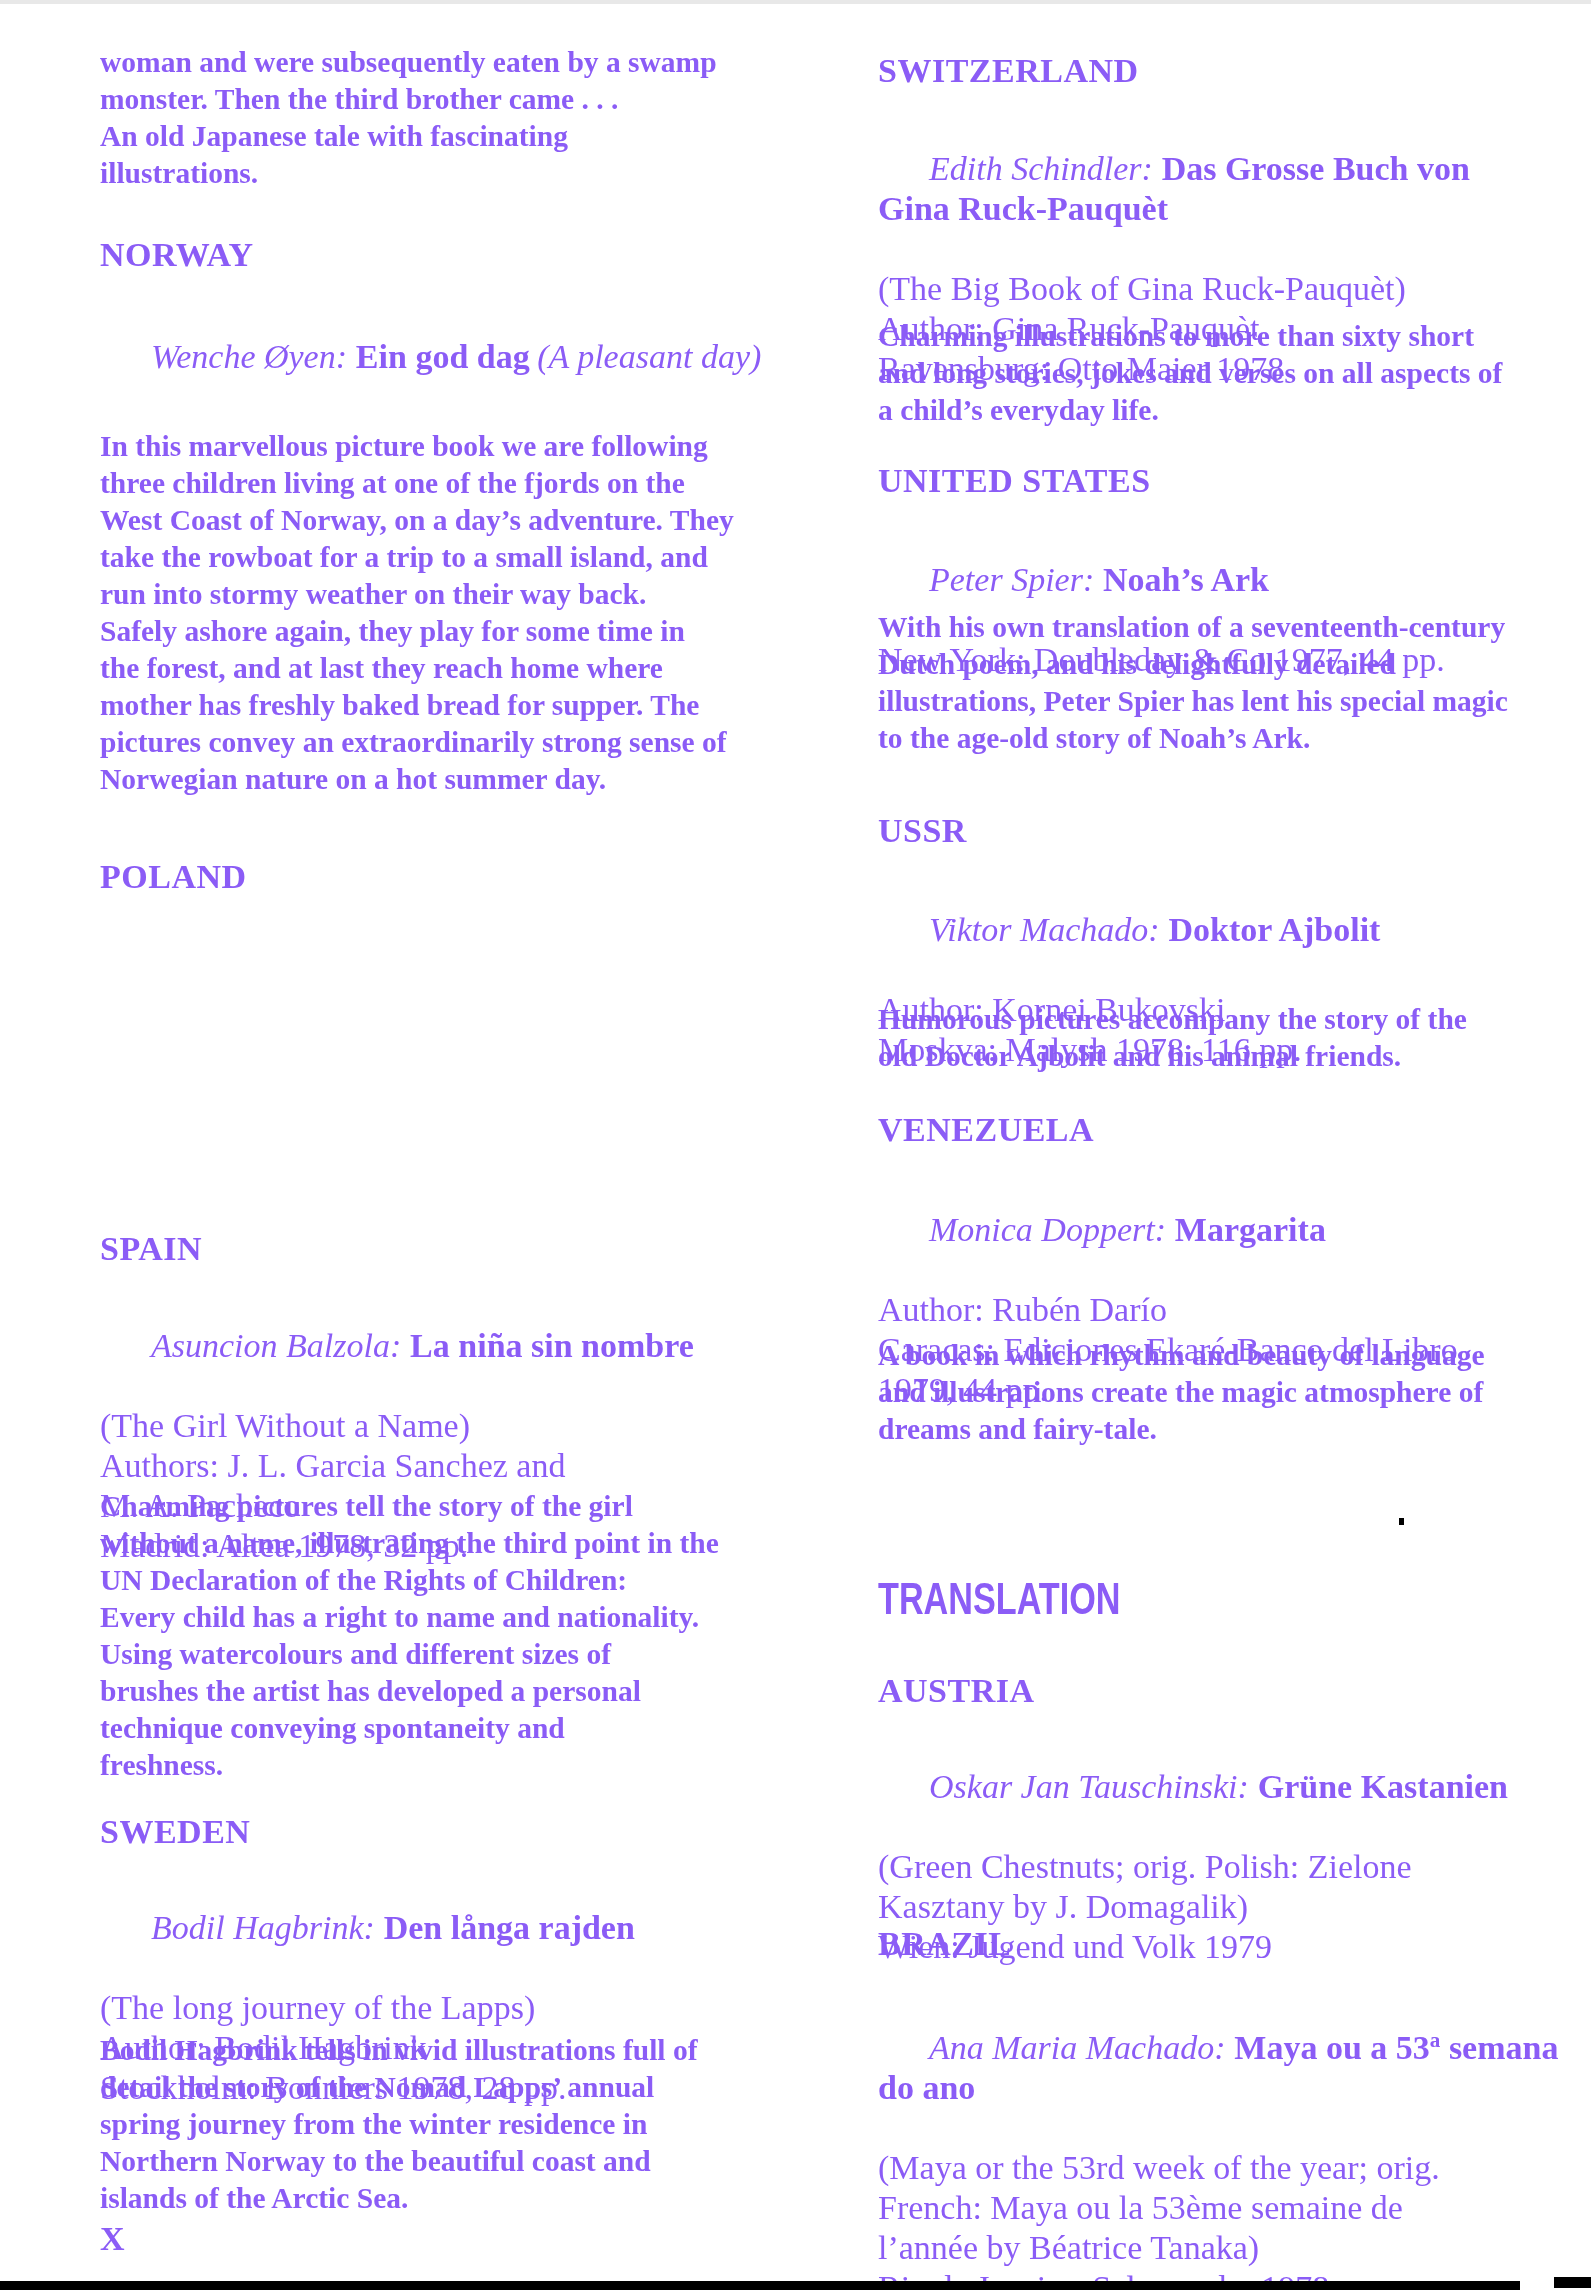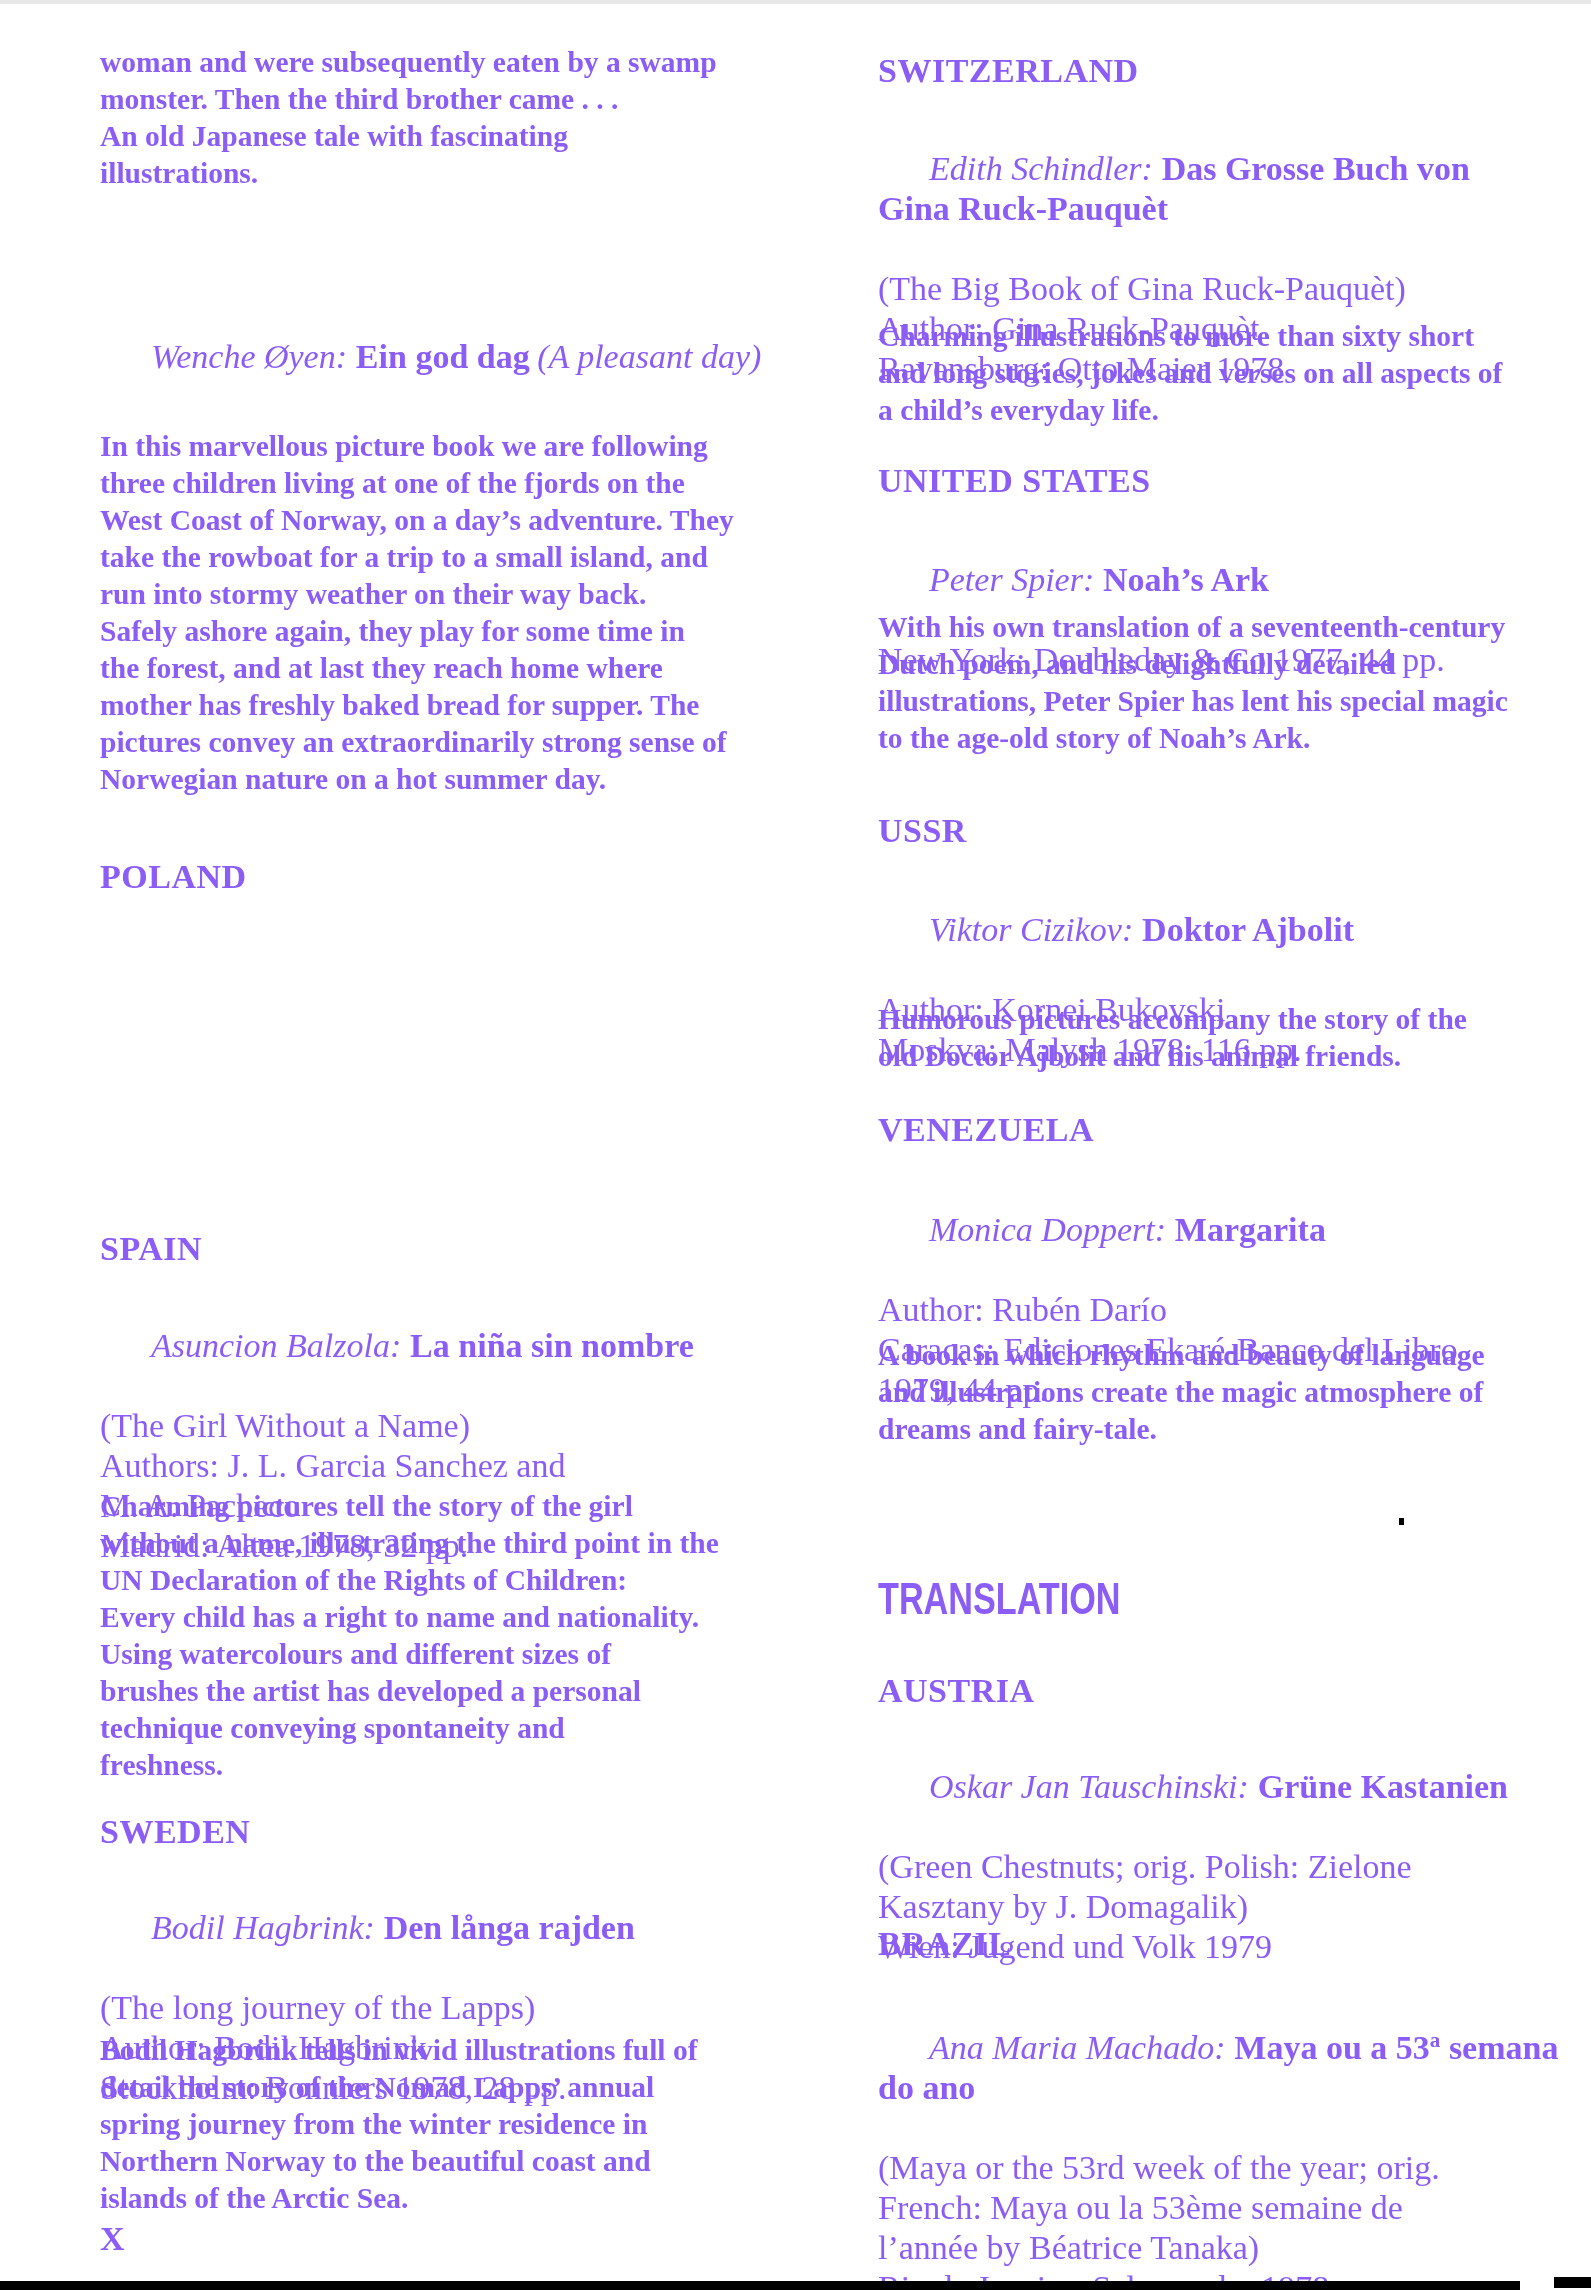--- a/index.html
+++ b/index.html
@@ -32,20 +32,21 @@
 </head>
 <body>
 
 <div class="page">
 
   <div class="abs col-left desc" style="top:40px">woman and were subsequently eaten by a swamp
 monster. Then the third brother came . . .
 An old Japanese tale with fascinating
 illustrations.</div>
 
+  <div class="abs col-left country-heading" style="top:232px">NORWAY</div>
   <div class="abs col-left" style="top:293px">
     <div class="title-line">
       <span class="artist">Wenche Øyen:</span><span class="btitle">Ein god dag</span><span class="tsuffix">(A pleasant day)</span>
     </div>
   </div>
   <div class="abs col-left desc" style="top:424px">In this marvellous picture book we are following
 three children living at one of the fjords on the
 West Coast of Norway, on a day’s adventure. They
 take the rowboat for a trip to a small island, and
 run into stormy weather on their way back.
@@ -115,21 +116,21 @@
     <div class="details">New York: Doubleday &amp; Co 1977, 44 pp.</div>
   </div>
   <div class="abs col-right desc" style="top:605px">With his own translation of a seventeenth-century
 Dutch poem, and his delightfully detailed
 illustrations, Peter Spier has lent his special magic
 to the age-old story of Noah’s Ark.</div>
 
   <div class="abs col-right country-heading" style="top:808px">USSR</div>
   <div class="abs col-right" style="top:866px">
     <div class="title-line">
-      <span class="artist">Viktor Cizikov:</span><span class="btitle">Doktor Ajbolit</span>
+      <span class="artist">Viktor Machado:</span><span class="btitle">Doktor Ajbolit</span>
     </div>
     <div class="details">Author: Kornei Bukovski
 Moskva: Malysh 1978, 116 pp.</div>
   </div>
   <div class="abs col-right desc" style="top:997px">Humorous pictures accompany the story of the
 old Doctor Ajbolit and his animal friends.</div>
 
   <div class="abs col-right country-heading" style="top:1107px">VENEZUELA</div>
   <div class="abs col-right" style="top:1166px">
     <div class="title-line">

